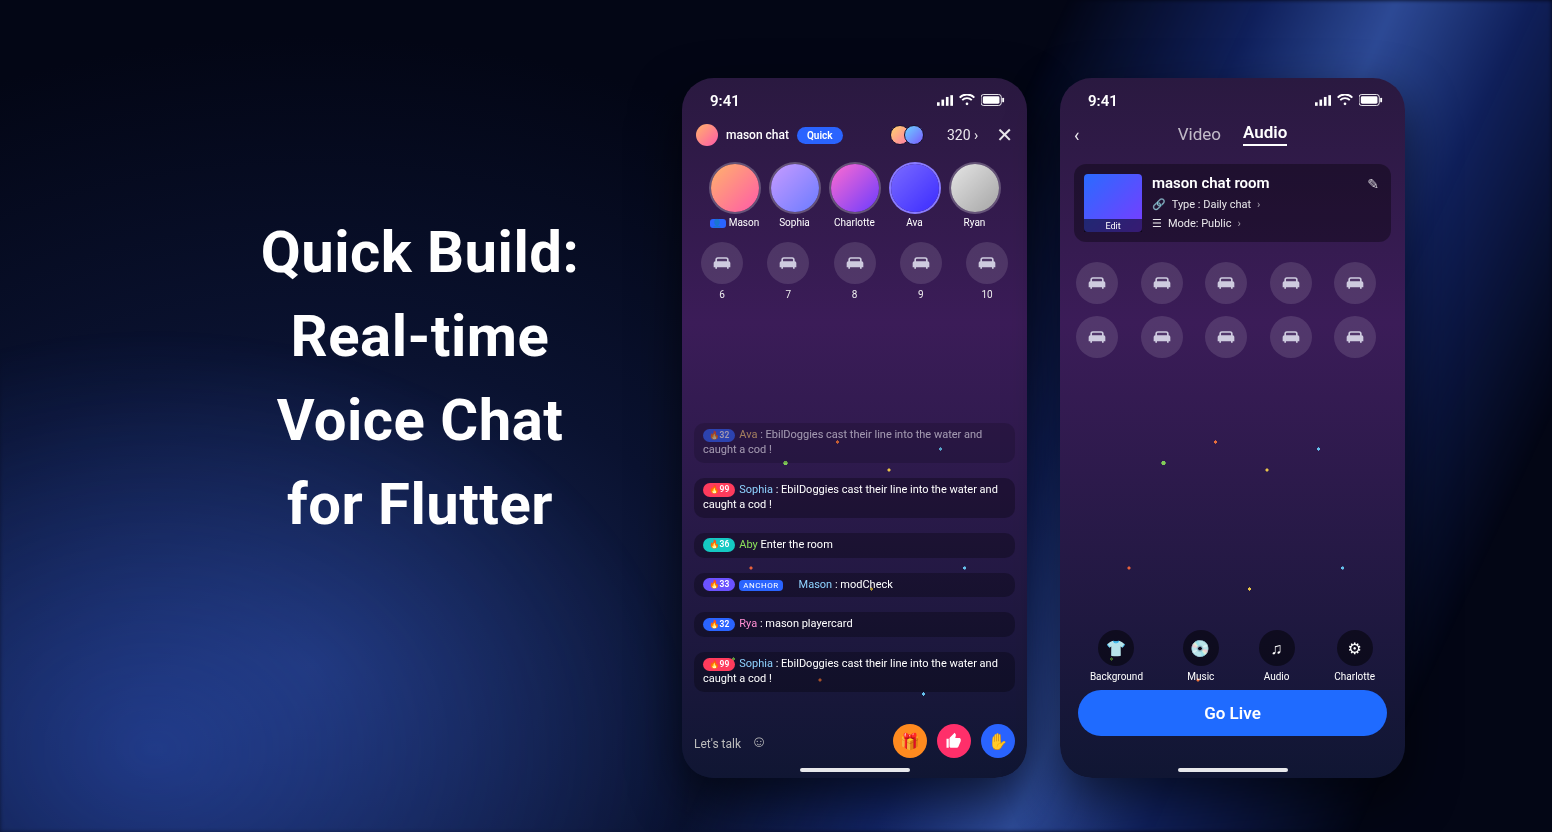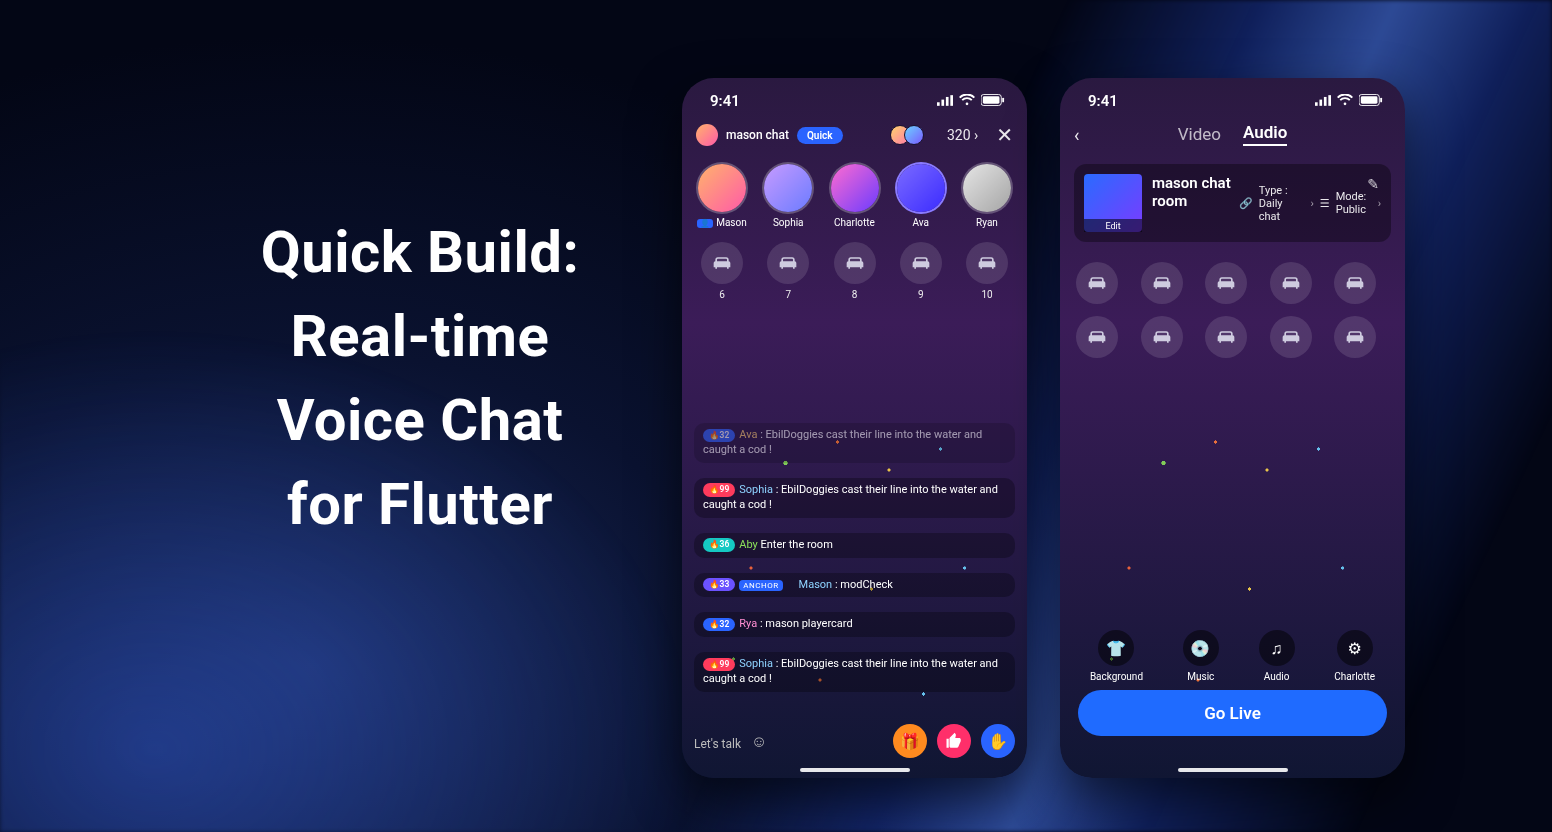--- a/index.html
+++ b/index.html
@@ -33,21 +33,21 @@
   .avatar{width:22px;height:22px;border-radius:50%;background:linear-gradient(135deg,#ffb36b,#ff5aa8)}
   .roomname{font-size:12px;font-weight:500}
   .follow{background:#2a64ff;border-radius:14px;font-size:10px;padding:3px 10px;font-weight:600}
   .roombar .spacer{flex:1}
   .avstack{display:flex;align-items:center}
   .avstack .mini{width:20px;height:20px;border-radius:50%;border:1.5px solid #1a1330;margin-left:-6px}
   .mini.a{background:linear-gradient(135deg,#ffd36b,#ff7aa8)}
   .mini.b{background:linear-gradient(135deg,#6bd3ff,#7a5aff)}
   .viewers{font-size:14px;opacity:.9;margin-left:15px}
   .close{font-size:20px;margin-left:10px;opacity:.9;line-height:1}
-  .seats{position:relative;padding:10px 10px 0 10px;display:flex;justify-content:space-between}
+  .seats{position:relative;padding:10px 10px 0 10px;display:flex;justify-content:center}
   .seat{display:flex;flex-direction:column;align-items:center;gap:5px;font-size:10px;width:60px}
   .pf{width:48px;height:48px;border-radius:50%;background:linear-gradient(135deg,#ffb36b,#ff5aa8);box-shadow:0 0 0 2px rgba(255,255,255,.25)}
   .pf.s2{background:linear-gradient(135deg,#c79bff,#6b7bff)}
   .pf.s3{background:linear-gradient(135deg,#ff6bd0,#6b3bff)}
   .pf.s4{background:linear-gradient(135deg,#7b6bff,#3b2bff);box-shadow:0 0 0 2px #8a7bff}
   .pf.s5{background:linear-gradient(135deg,#e5e5e5,#a5a5a5)}
   .hosttag{font-size:8px;background:#2a64ff;border-radius:3px;padding:0 3px;margin-right:3px}
   .seats2{position:relative;padding:14px 10px 0 10px;display:flex;justify-content:space-between}
   .empty{display:flex;flex-direction:column;align-items:center;gap:5px;font-size:10px;width:60px;color:#eee}
   .sofa{width:42px;height:42px;border-radius:50%;background:rgba(255,255,255,.12);display:flex;align-items:center;justify-content:center}
@@ -74,21 +74,21 @@
   .chand{background:#2a64ff}
   .homebar{position:absolute;left:50%;bottom:6px;transform:translateX(-50%);width:110px;height:4px;border-radius:3px;background:#fff;opacity:.9}
   
   .topnav{position:relative;display:flex;align-items:center;justify-content:center;gap:22px;padding:6px 0 8px 0;font-size:17px}
   .back{position:absolute;left:14px;top:8px;font-size:18px;opacity:.9}
   .tab{opacity:.7}
   .tab.active{opacity:1;font-weight:600;border-bottom:2px solid #fff;padding-bottom:2px}
   .card{position:relative;margin:10px 14px;background:rgba(0,0,0,.35);border-radius:12px;padding:10px;display:flex;gap:10px}
   .thumb{width:58px;height:58px;border-radius:4px;background:linear-gradient(135deg,#2a6bff,#7a3bff);position:relative}
   .thumb .edit{position:absolute;left:0;right:0;bottom:0;font-size:9px;text-align:center;background:rgba(0,0,0,.55);padding:1.5px 0}
-  .cardr{flex:1;display:flex;flex-direction:row;gap:6px;font-size:11px}
+  .cardr{flex:1;display:flex;flex-direction:column;gap:6px;font-size:11px}
   .cardtitle{font-size:15px;font-weight:600}
   .pencil{position:absolute;right:12px;top:12px;opacity:.8;font-size:14px}
   .metarow{display:flex;align-items:center;gap:6px;opacity:.9}
   .metarow .chev{opacity:.65}
   .grid2{position:relative;padding:10px 16px;display:grid;grid-template-columns:repeat(5,1fr);gap:12px 10px}
   .tools{position:absolute;left:0;right:0;bottom:96px;display:flex;justify-content:space-around;padding:0 10px}
   .tool{display:flex;flex-direction:column;align-items:center;gap:5px;font-size:10px}
   .ticon{width:36px;height:36px;border-radius:50%;background:rgba(0,0,0,.5);display:flex;align-items:center;justify-content:center;font-size:16px}
   .golive{position:absolute;left:18px;right:18px;bottom:42px;height:46px;border-radius:24px;background:#1f6bff;display:flex;align-items:center;justify-content:center;font-size:17px;font-weight:600}
 </style>

